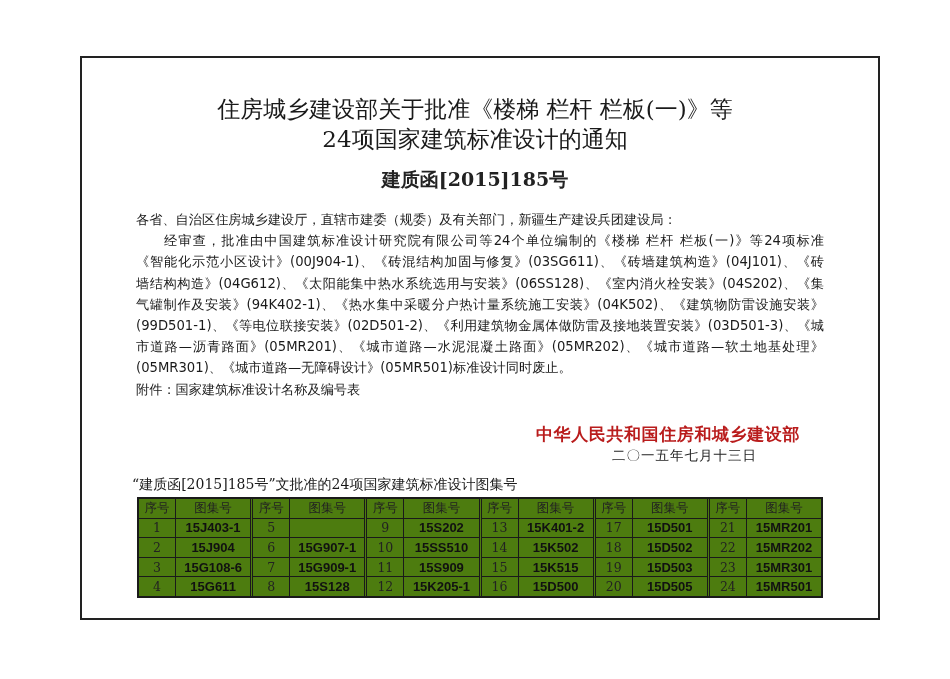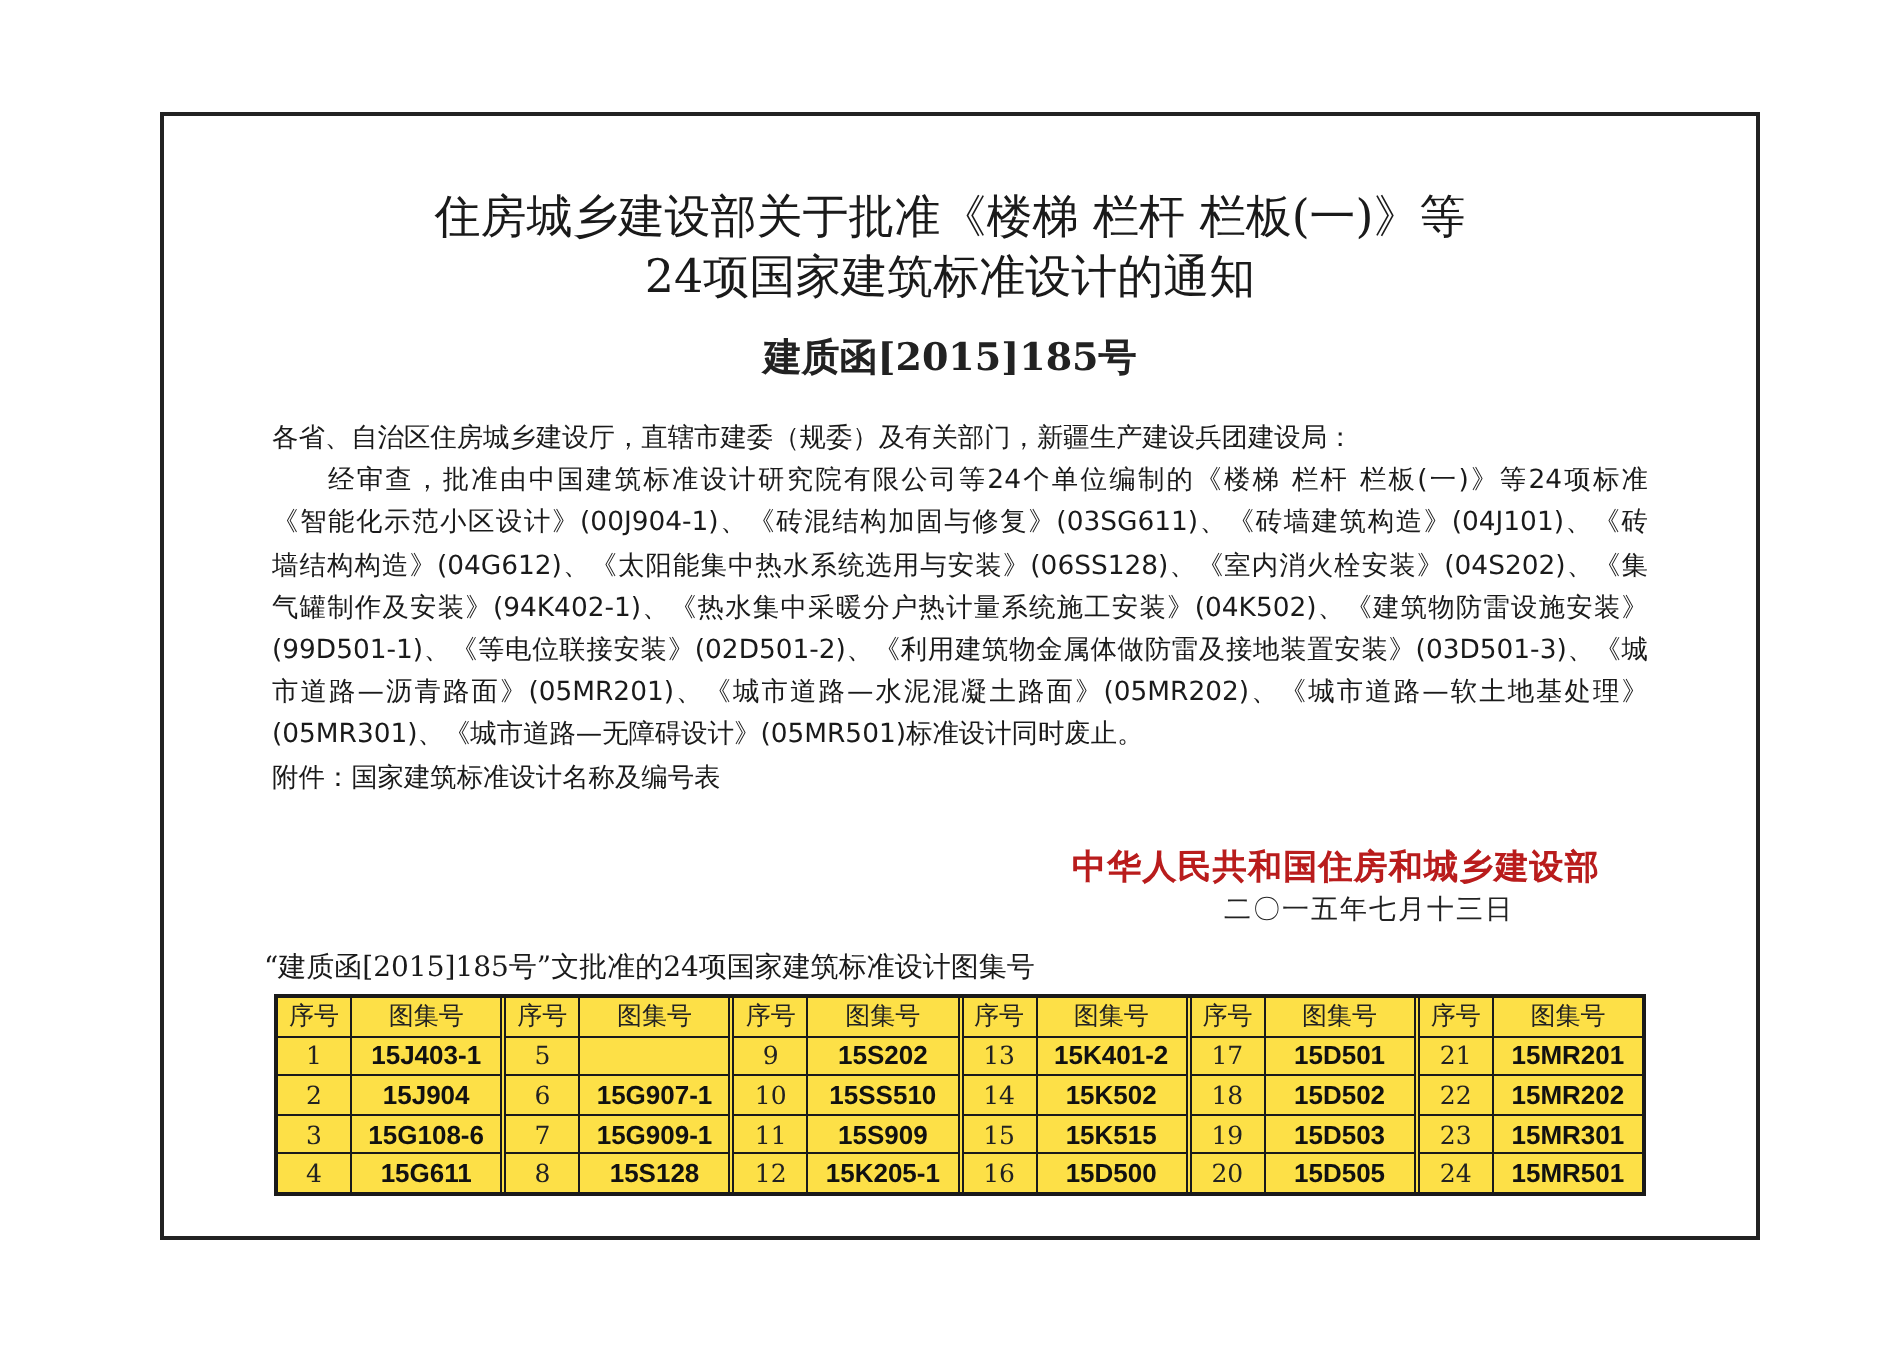--- a/index.html
+++ b/index.html
@@ -101,21 +101,21 @@
       color: #1a1a1a;
     }
     .atlas-table {
       position: absolute;
       left: 137px;
       top: 497px;
       width: 686px;
       border: 2px solid #1a1a1a;
       box-sizing: border-box;
       display: flex;
-      background: #fde047;
+      background: #4d7c0f;
     }
     .group {
       display: flex;
       flex-direction: column;
       flex: 1 1 0;
       border-right: 3px double #1a1a1a;
     }
     .group:last-child { border-right: none; }
     .row {
       display: flex;

